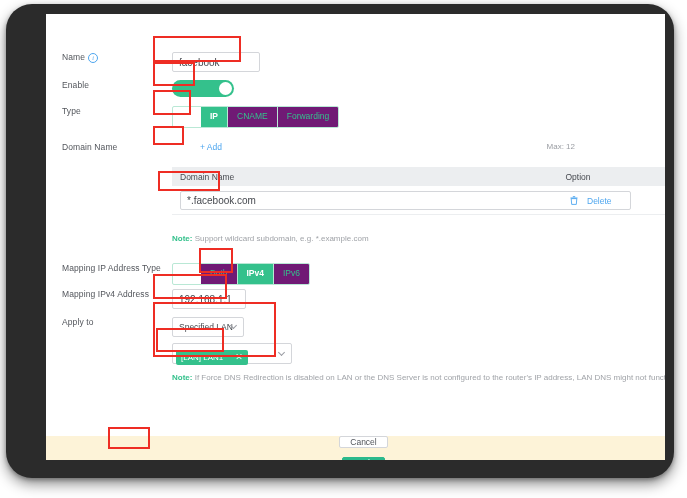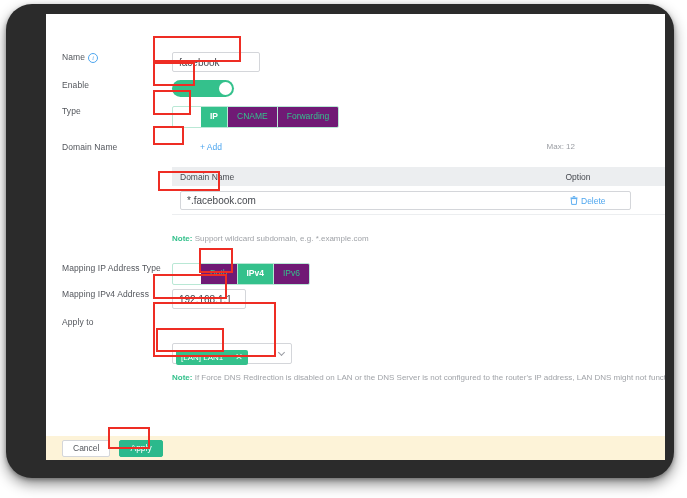--- a/index.html
+++ b/index.html
@@ -204,21 +204,21 @@
   .domain-input {
     width: 451px;
     height: 19px;
   }
   .delete-link {
     font-size: 8.5px;
     color: #4ea6ef;
     cursor: pointer;
     white-space: nowrap;
     display: inline-flex;
-    gap: 3px;
+    gap: 9px;
   }
   .trash-icon { display: inline-block; line-height: 0; }
 
   
   .note {
     font-size: 8px;
     color: #a0a3a8;
     white-space: nowrap;
   }
   .note .note-kw {
@@ -295,20 +295,21 @@
     left: 0;
     top: 422px;
     width: 619px;
     height: 24px;
     background: #fdf3d8;
     display: flex;
     align-items: center;
     gap: 9px;
     padding-left: 16px;
     box-sizing: border-box;
+    flex-direction: column;
   }
   .btn {
     font-size: 8.5px;
     border-radius: 2px;
     height: 17px;
     min-width: 40px;
     display: inline-flex;
     align-items: center;
     justify-content: center;
     padding: 0 10px;
@@ -412,20 +413,24 @@
     </div>
 
     <div class="row" style="top:275px;">
       <div class="row-label">Mapping IPv4 Address</div>
       <input class="txt-input field" style="width: 74px;" value="192.168.1.1">
     </div>
 
     <div class="row" style="top:303px;">
       <div class="row-label">Apply to</div>
 
+      <div class="field select-box" style="width:72px;">
+        <span>Specified LAN</span>
+        <span class="chev"></span>
+      </div>
 
       <div class="multiselect" style="position:absolute;left:110px;top:26px;width:120px;">
         <span class="tag">
           <span>[LAN] LAN1</span>
           <span class="tag-x">✕</span>
         </span>
         <span class="chev"></span>
       </div>
 
       <div class="note" style="position:absolute;left:110px;top:56px;">

